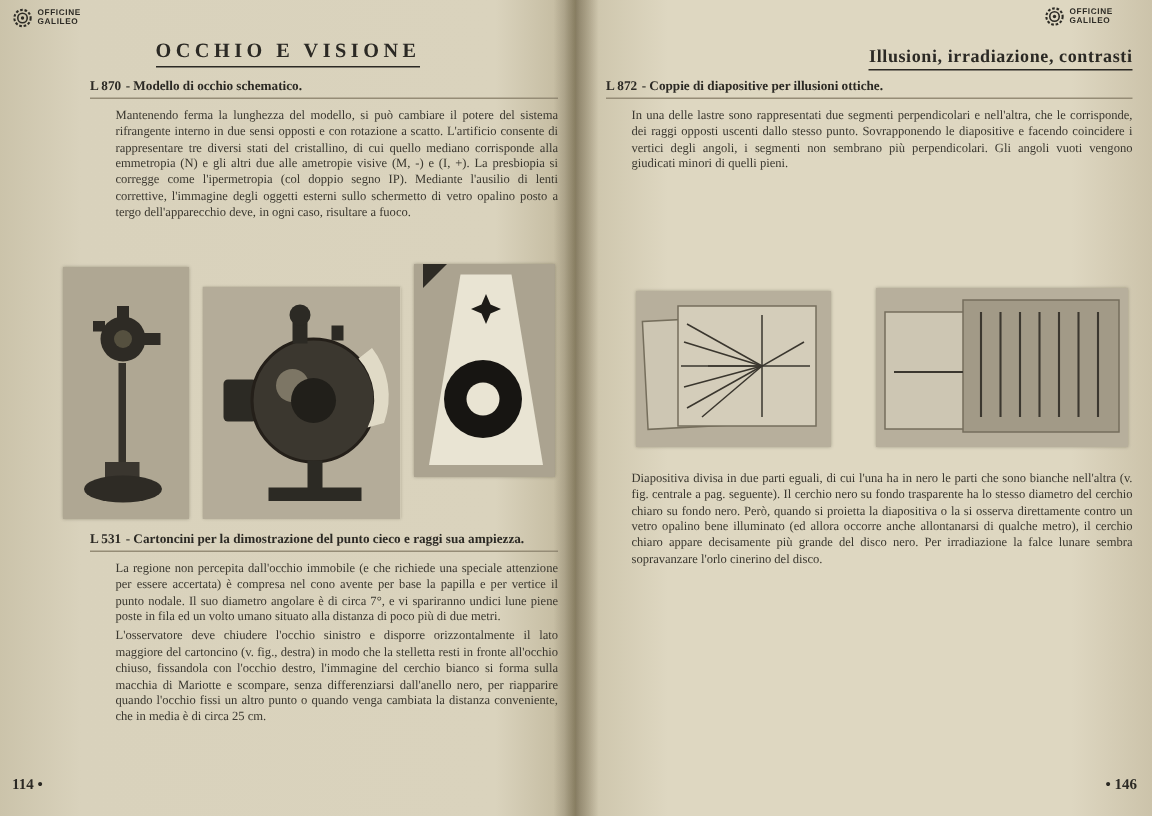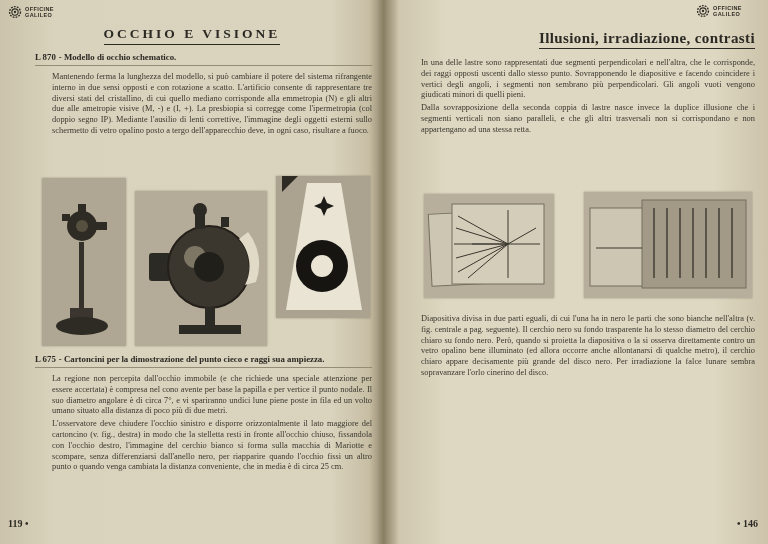--- a/index.html
+++ b/index.html
@@ -31,24 +31,24 @@
     font-family:"Liberation Sans",sans-serif;font-weight:bold;
     font-size:5.5px;line-height:6px;letter-spacing:.4px;color:#2d2b25;
   }
   .title-left{
     position:absolute;top:26px;left:0;right:0;text-align:center;
     font-weight:bold;font-size:13.5px;letter-spacing:3px;color:#2b2924;
   }
   .title-left span{border-bottom:1.5px solid #2b2924;padding-bottom:3px;}
   .title-right{
     position:absolute;top:30px;left:20px;right:13px;text-align:right;
-    font-weight:bold;font-size:15px;letter-spacing:.4px;color:#2b2924;
+    font-weight:bold;font-size:12px;letter-spacing:.4px;color:#2b2924;
   }
   .title-right span{border-bottom:1px solid #2b2924;padding-bottom:2px;}
-  .sec{position:absolute;left:35px;right:12px;}
+  .sec{position:absolute;left:60px;right:12px;}
   .page-right .sec{left:20px;right:13px;}
   .sec-head{
     font-weight:bold;font-size:8.8px;white-space:nowrap;
     padding-bottom:3px;border-bottom:1px solid #958c76;color:#2b2924;
   }
   .sec-head .code{margin-right:3px;}
   .body{
     font-size:8.4px;line-height:10.8px;text-align:justify;
     padding-left:17px;margin:6px 0 0 0;color:#3a372f;
   }
@@ -123,27 +123,27 @@
         <path d="M6 0 L22 0 L6 16 Z" fill="#2e2b25"></path>
         <polygon points="31,7 65,7 86,134 10,134" fill="#e9e4d3"></polygon>
         <polygon points="48,20 51,27 58,30 51,33 48,40 45,33 38,30 45,27" fill="#1d1b17"></polygon>
         <circle cx="46" cy="90" r="26" fill="#171512"></circle>
         <circle cx="46" cy="90" r="11" fill="#e9e4d3"></circle>
       </svg>
     </div>
 
     <div class="sec" style="top:354px;">
       <div class="sec-head">
-        <span class="code">L 675</span><span>- Cartoncini per la dimostrazione del punto cieco e raggi sua ampiezza.</span>
+        <span class="code">L 531</span><span>- Cartoncini per la dimostrazione del punto cieco e raggi sua ampiezza.</span>
       </div>
       <p class="body">La regione non percepita dall'occhio immobile (e che richiede una speciale attenzione per essere accertata) è compresa nel cono avente per base la papilla e per vertice il punto nodale. Il suo diametro angolare è di circa 7°, e vi spariranno undici lune piene poste in fila ed un volto umano situato alla distanza di poco più di due metri.</p>
       <p class="body" style="margin-top:2px;">L'osservatore deve chiudere l'occhio sinistro e disporre orizzontalmente il lato maggiore del cartoncino (v. fig., destra) in modo che la stelletta resti in fronte all'occhio chiuso, fissandola con l'occhio destro, l'immagine del cerchio bianco si forma sulla macchia di Mariotte e scompare, senza differenziarsi dall'anello nero, per riapparire quando l'occhio fissi un altro punto o quando venga cambiata la distanza conveniente, che in media è di circa 25 cm.</p>
     </div>
 
-    <div class="pagenum pagenum-left">119 •</div>
+    <div class="pagenum pagenum-left">114 •</div>
   </div>
 
   <div class="page page-right">
 
     <div class="logo logo-right">
       <svg viewBox="0 0 16 16">
         <circle cx="8" cy="8" r="6.2" fill="none" stroke="#2d2b25" stroke-width="1.6" stroke-dasharray="2 1.4"></circle>
         <circle cx="8" cy="8" r="3.6" fill="none" stroke="#2d2b25" stroke-width="1.2"></circle>
         <circle cx="8" cy="8" r="1.3" fill="#2d2b25"></circle>
       </svg>
@@ -151,22 +151,24 @@
         <div>OFFICINE</div>
         <div>GALILEO</div>
       </div>
     </div>
 
     <div class="title-right">
       <span>Illusioni, irradiazione, contrasti</span>
     </div>
 
     <div class="sec" style="top:52px;">
+      <div class="sec-head">
+        <span class="code">L 872</span><span>- Coppie di diapositive per illusioni ottiche.</span>
+      </div>
       <p class="body">In una delle lastre sono rappresentati due segmenti perpendicolari e nell'altra, che le corrisponde, dei raggi opposti uscenti dallo stesso punto. Sovrapponendo le diapositive e facendo coincidere i vertici degli angoli, i segmenti non sembrano più perpendicolari. Gli angoli vuoti vengono giudicati minori di quelli pieni.</p>
-      <p class="body" style="margin-top:2px;">Dalla sovrapposizione della seconda coppia di lastre nasce invece la duplice illusione che i segmenti verticali non siano paralleli, e che gli altri trasversali non si corrispondano e non appartengano ad una stessa retta.</p>
     </div>
 
     <div class="figrow figrow-right">
       <svg class="fig" width="130" height="104" viewBox="0 0 130 104">
         <rect width="130" height="104" fill="#b7af9c"></rect>
         <g transform="rotate(-3 50 52)">
           <rect x="6" y="18" width="84" height="72" fill="#cdc6b3" stroke="#756e5c" stroke-width="1"></rect>
         </g>
         <rect x="28" y="10" width="92" height="80" fill="#d4cdba" stroke="#756e5c" stroke-width="1"></rect>
         <g stroke="#3a362e" stroke-width="1">

